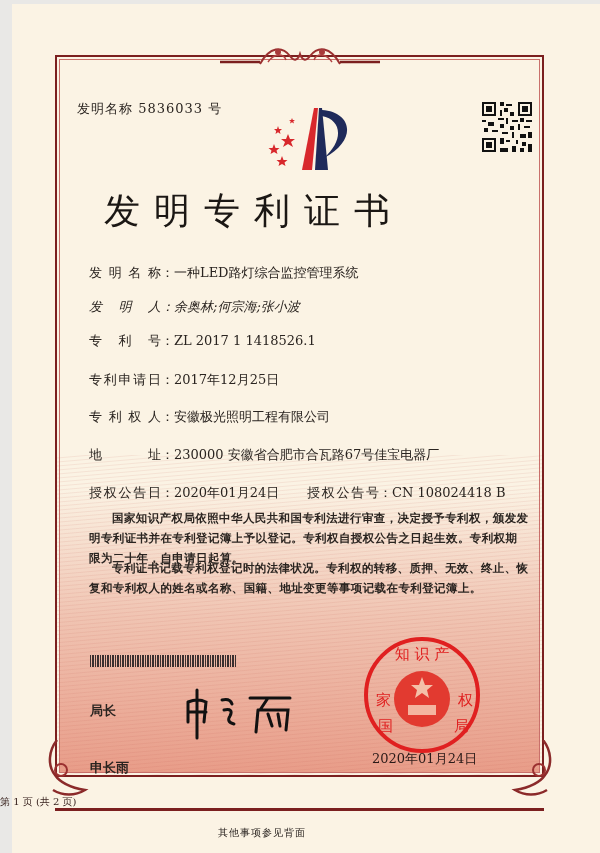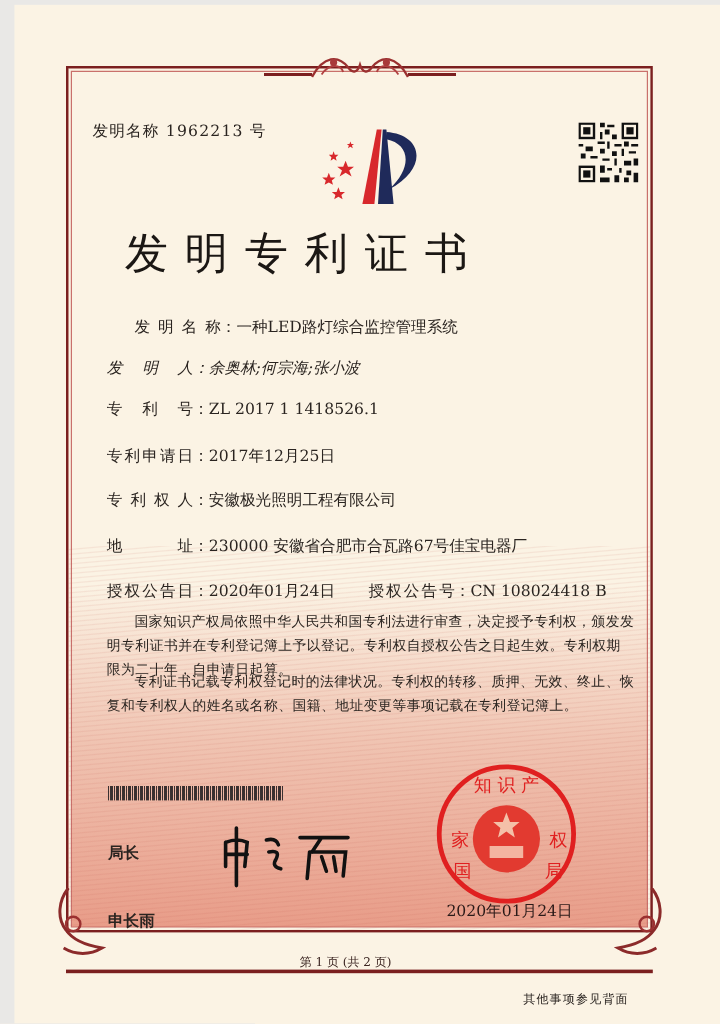--- a/index.html
+++ b/index.html
@@ -38,53 +38,53 @@
 
     .title {
       position: absolute; left: 0; width: 508px; top: 187px; text-align: center;
       font-family: "DejaVu Sans", "Liberation Sans", sans-serif;
       font-size: 36px; letter-spacing: 14px; color: #1b1714; font-weight: normal;
     }
 
     .field { position: absolute; left: 89px; font-size: 13px; white-space: nowrap; }
     .field .lbl { display: inline-block; width: 72px; text-align-last: justify; text-align: justify; }
     .field .val { margin-left: 0; }
-    .f1 { top: 264px; margin-left: 23px; }
+    .f1 { top: 264px; }
     .f2 { top: 298px; font-style: italic; }
     .f3 { top: 332px; }
     .f4 { top: 371px; }
     .f5 { top: 408px; }
     .f6 { top: 446px; }
     .f7 { top: 484px; }
     .f7b { position: absolute; left: 307px; top: 484px; font-size: 13px; white-space: nowrap; }
     .f7b .lbl { display: inline-block; width: 72px; text-align-last: justify; }
 
     .body-text {
       position: absolute; left: 89px; width: 440px; font-size: 11.5px; line-height: 20px;
-      text-indent: 23px; font-family: "DejaVu Serif", serif; letter-spacing: 0.4px;
+      text-indent: 23px; font-family: "DejaVu Serif", serif; letter-spacing: 0.4px; font-weight: bold;
     }
     .p1 { top: 508px; }
     .p2 { top: 558px; }
 
     .barcode {
       position: absolute; left: 90px; top: 655px; width: 146px; height: 12px;
       background: repeating-linear-gradient(90deg, #3a3030 0px, #3a3030 1px, transparent 1px, transparent 2px, #3a3030 2px, #3a3030 4px, transparent 4px, transparent 5px);
     }
     .dir-title { position: absolute; left: 90px; top: 702px; font-family: "DejaVu Sans", sans-serif; font-size: 13px; font-weight: bold; }
     .dir-name { position: absolute; left: 90px; top: 759px; font-family: "DejaVu Sans", sans-serif; font-size: 13px; font-weight: bold; }
     .signature { position: absolute; left: 180px; top: 680px; width: 120px; height: 60px; }
 
     .seal { position: absolute; left: 362px; top: 635px; width: 120px; height: 120px; }
     .seal-date {
       position: absolute; left: 372px; top: 750px; font-size: 13px; color: #2a1a18;
       font-family: "DejaVu Serif", serif;
     }
-    .page-no { position: absolute; left: 0; width: 576px; top: 795px; text-align: center; font-size: 10px; color: #3a2420; }
+    .page-no { position: absolute; left: 0; width: 576px; top: 795px; text-align: left; font-size: 10px; color: #3a2420; }
     .bottom-line { position: absolute; left: 55px; top: 808px; width: 489px; height: 3px; background: #7b1f1f; }
-    .footer-note { position: absolute; left: 0; width: 524px; top: 826px; text-align: right; font-size: 10px; letter-spacing: 1px; }
+    .footer-note { position: absolute; left: 0; width: 524px; top: 826px; text-align: center; font-size: 10px; letter-spacing: 1px; }
   </style>
 </head>
 <body>
 
 <div class="paper"></div>
 <div class="frame"></div>
 
 <svg class="top-ornament" viewBox="0 0 160 30">
   <path d="M0 22 H40 M120 22 H160" stroke="#7b1f1f" stroke-width="2.5"></path>
   <path d="M40 24 C50 6,62 6,70 16 C74 22,78 20,80 14 C82 20,86 22,90 16 C98 6,110 6,120 24" fill="none" stroke="#9b3030" stroke-width="2"></path>
@@ -97,21 +97,21 @@
   <path d="M12 0 C4 10,2 25,10 35 C16 44,28 48,40 50 C30 56,18 56,8 50" fill="none" stroke="#8b2a2a" stroke-width="2.5"></path>
   <circle cx="16" cy="30" r="6" fill="none" stroke="#9b3030" stroke-width="2"></circle>
 </svg>
 <svg class="corner br" viewBox="0 0 50 60">
   <path d="M12 0 C4 10,2 25,10 35 C16 44,28 48,40 50 C30 56,18 56,8 50" fill="none" stroke="#8b2a2a" stroke-width="2.5"></path>
   <circle cx="16" cy="30" r="6" fill="none" stroke="#9b3030" stroke-width="2"></circle>
 </svg>
 
 <div class="cert-number">
   <span>发明名称</span>
-  <span>1962213</span>
+  <span>5836033</span>
   <span>号</span>
 </div>
 
 <svg class="logo" viewBox="0 0 95 72">
   <polygon points="52,8 56,8 50,70 40,70" fill="#d8282c"></polygon>
   <polygon points="57,8 60,8 66,70 53,70" fill="#1f2a5a"></polygon>
   <path d="M60 10 C90 12,96 40,62 58 C82 40,80 20,60 16 Z" fill="#1f2a5a"></path>
   <polygon points="26,34 28,39 33,39 29,42 31,47 26,44 21,47 23,42 19,39 24,39" fill="#d8282c"></polygon>
   <polygon points="12,44 13.5,48 17.5,48 14.5,50.5 15.5,54 12,52 8.5,54 9.5,50.5 6.5,48 10.5,48" fill="#d8282c"></polygon>
   <polygon points="20,56 21.5,60 25.5,60 22.5,62.5 23.5,66 20,64 16.5,66 17.5,62.5 14.5,60 18.5,60" fill="#d8282c"></polygon>

